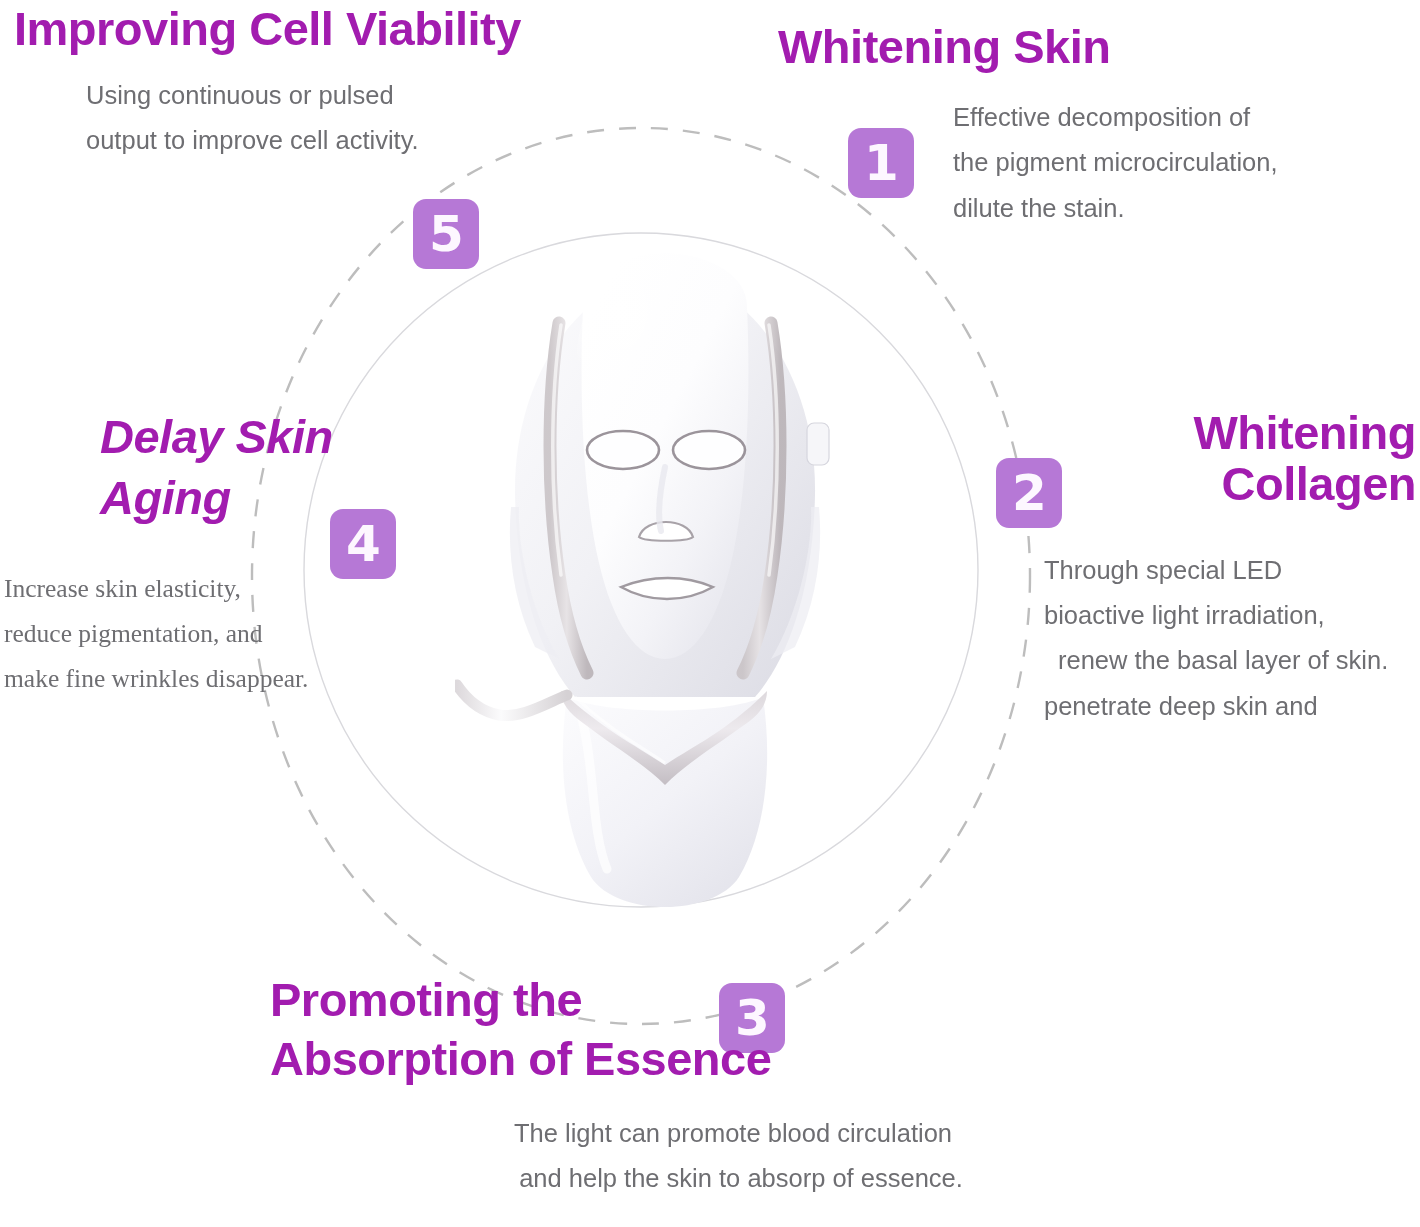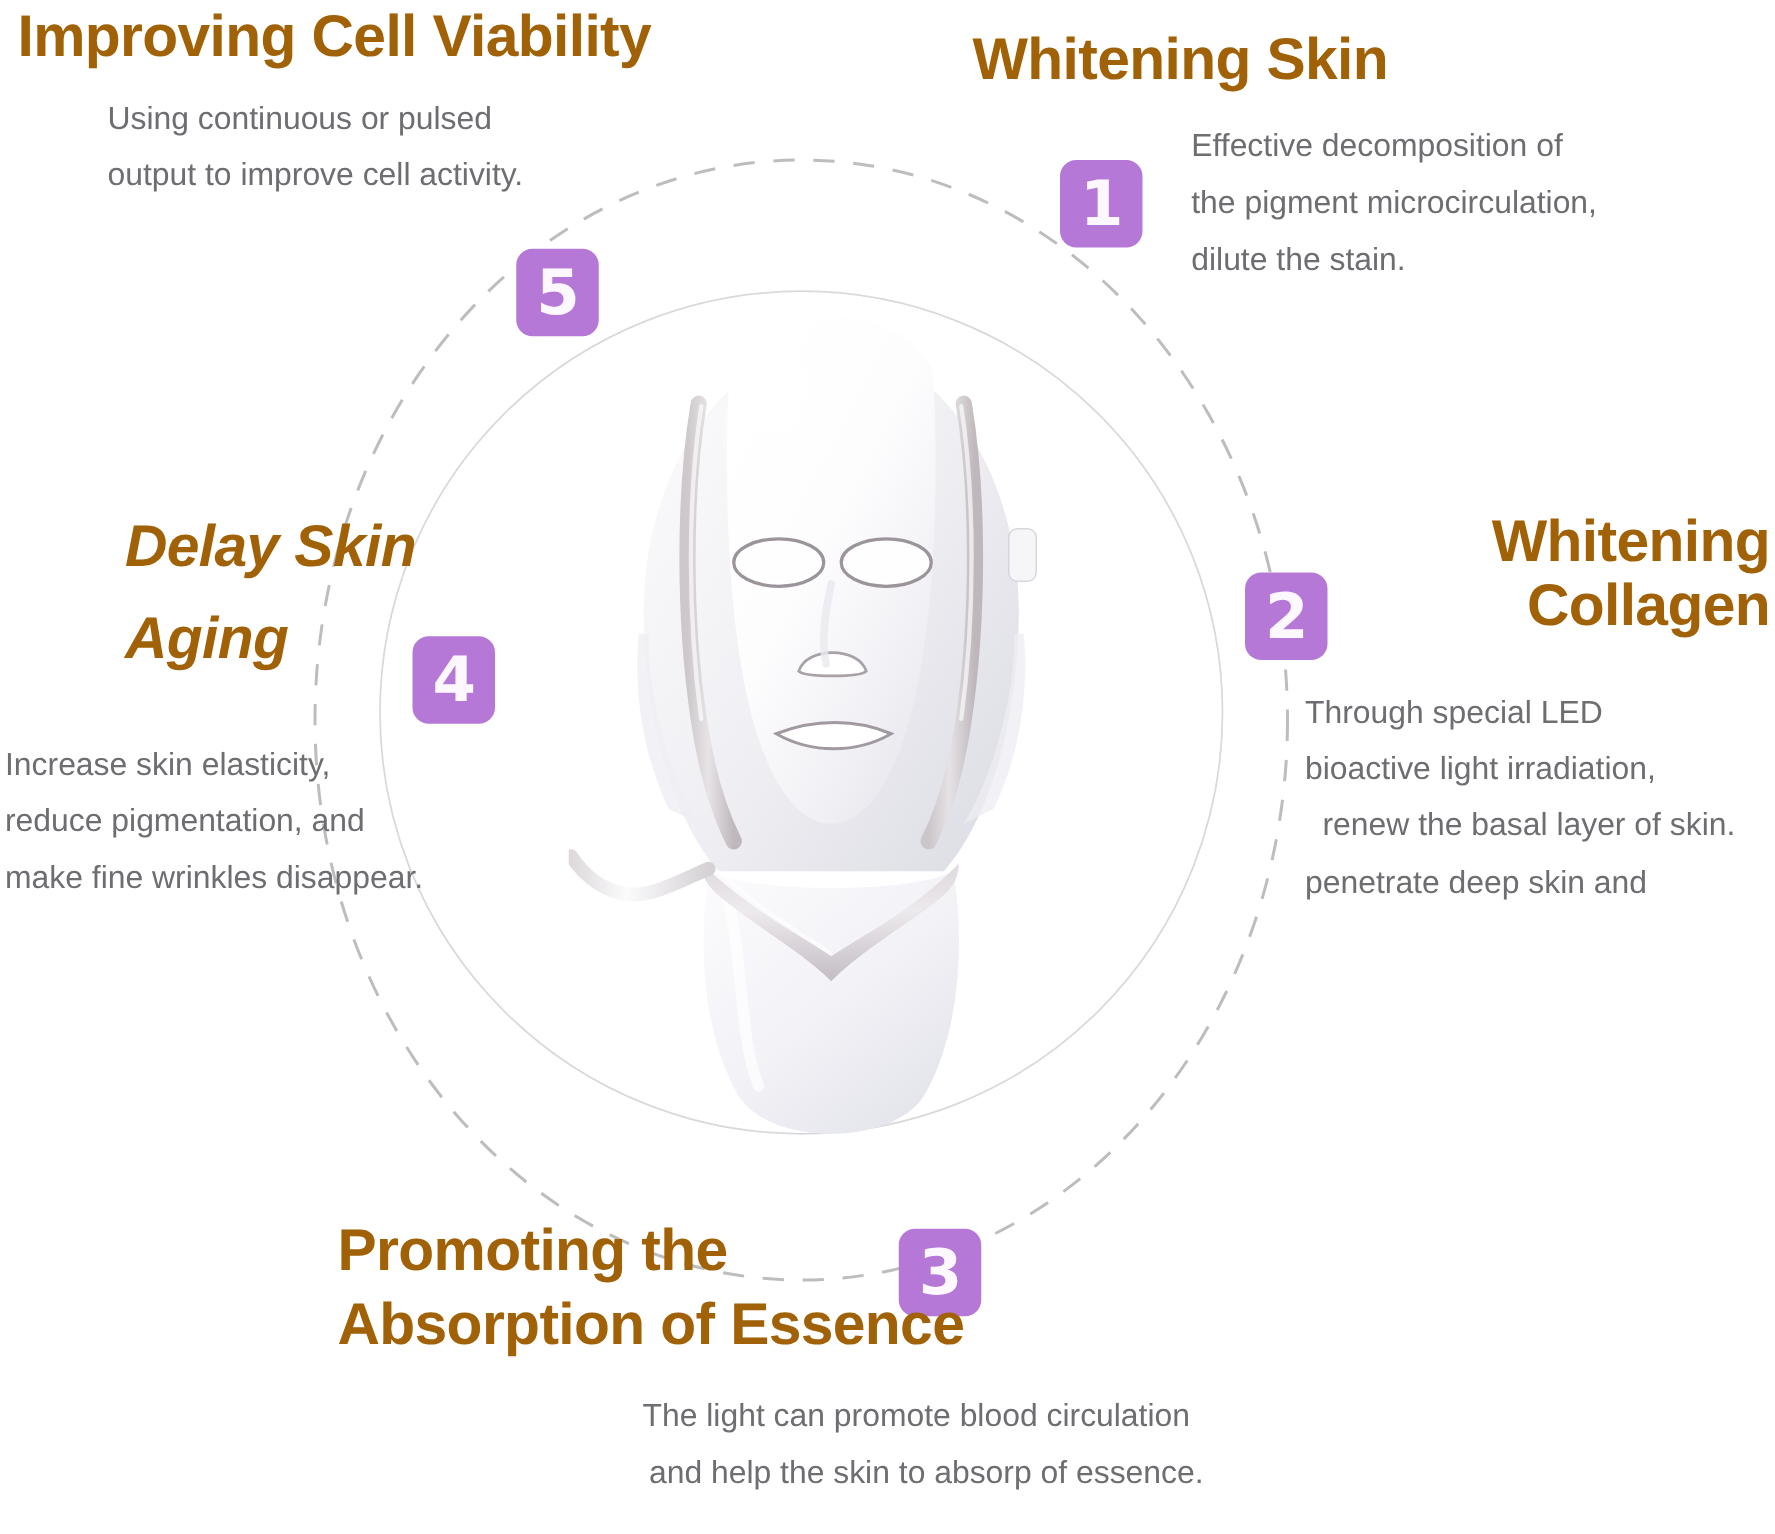--- a/index.html
+++ b/index.html
@@ -36,21 +36,21 @@
   }
   .badge.b1 { left:848px; top:128px; }
   .badge.b2 { left:996px; top:458px; }
   .badge.b3 { left:719px; top:983px; }
   .badge.b4 { left:330px; top:509px; }
   .badge.b5 { left:413px; top:199px; }
 
   
   .block { position:absolute; }
   .head {
-    color:#a16207;
+    color:#a21caf;
     font-weight:bold;
     font-size:47px;
     line-height:1.08;
     letter-spacing:-0.5px;
     white-space:nowrap;
   }
   .body {
     color:#6e6e72;
     font-size:25.5px;
     line-height:1.78;
@@ -69,22 +69,22 @@
   .blk2 { left:1036px; top:408px; text-align:right; width:380px; }
   .blk2 .head { white-space:nowrap; }
   .blk2 .head .l2 { display:block; }
   .blk2 .body { margin-top:38px; text-align:left; padding-left:8px; }
   .blk2 .body .ln { display:block; }
   .blk2 .body .ln.ind { padding-left:14px; }
 
   
   .blk4 { left:0px; top:412px; width:430px; }
   .blk4 .head { padding-left:100px;font-style:italic; }
-  .blk4 .head .l2 { display:block; margin-top:22px; padding-left:0px; }
-  .blk4 .body { margin-top:54px; padding-left:4px; }
+  .blk4 .head .l2 { display:block; margin-top:10px; padding-left:0px; }
+  .blk4 .body { margin-top:42px; padding-left:4px;font-family:Liberation Serif, serif; }
 
   
   .blk3 { left:270px; top:975px; width:880px; }
   .blk3 .head .l1 { display:block; }
   .blk3 .head .l2 { display:block; margin-top:8px; }
   .blk3 .body { margin-top:26px; padding-left:46px;text-align:center; }
   .blk3 .body .ln { display:block; }
   .blk3 .body .ln.ind { padding-left:16px; }
   .blk3 .head .gap { display:inline-block; width:104px; }
 </style>

